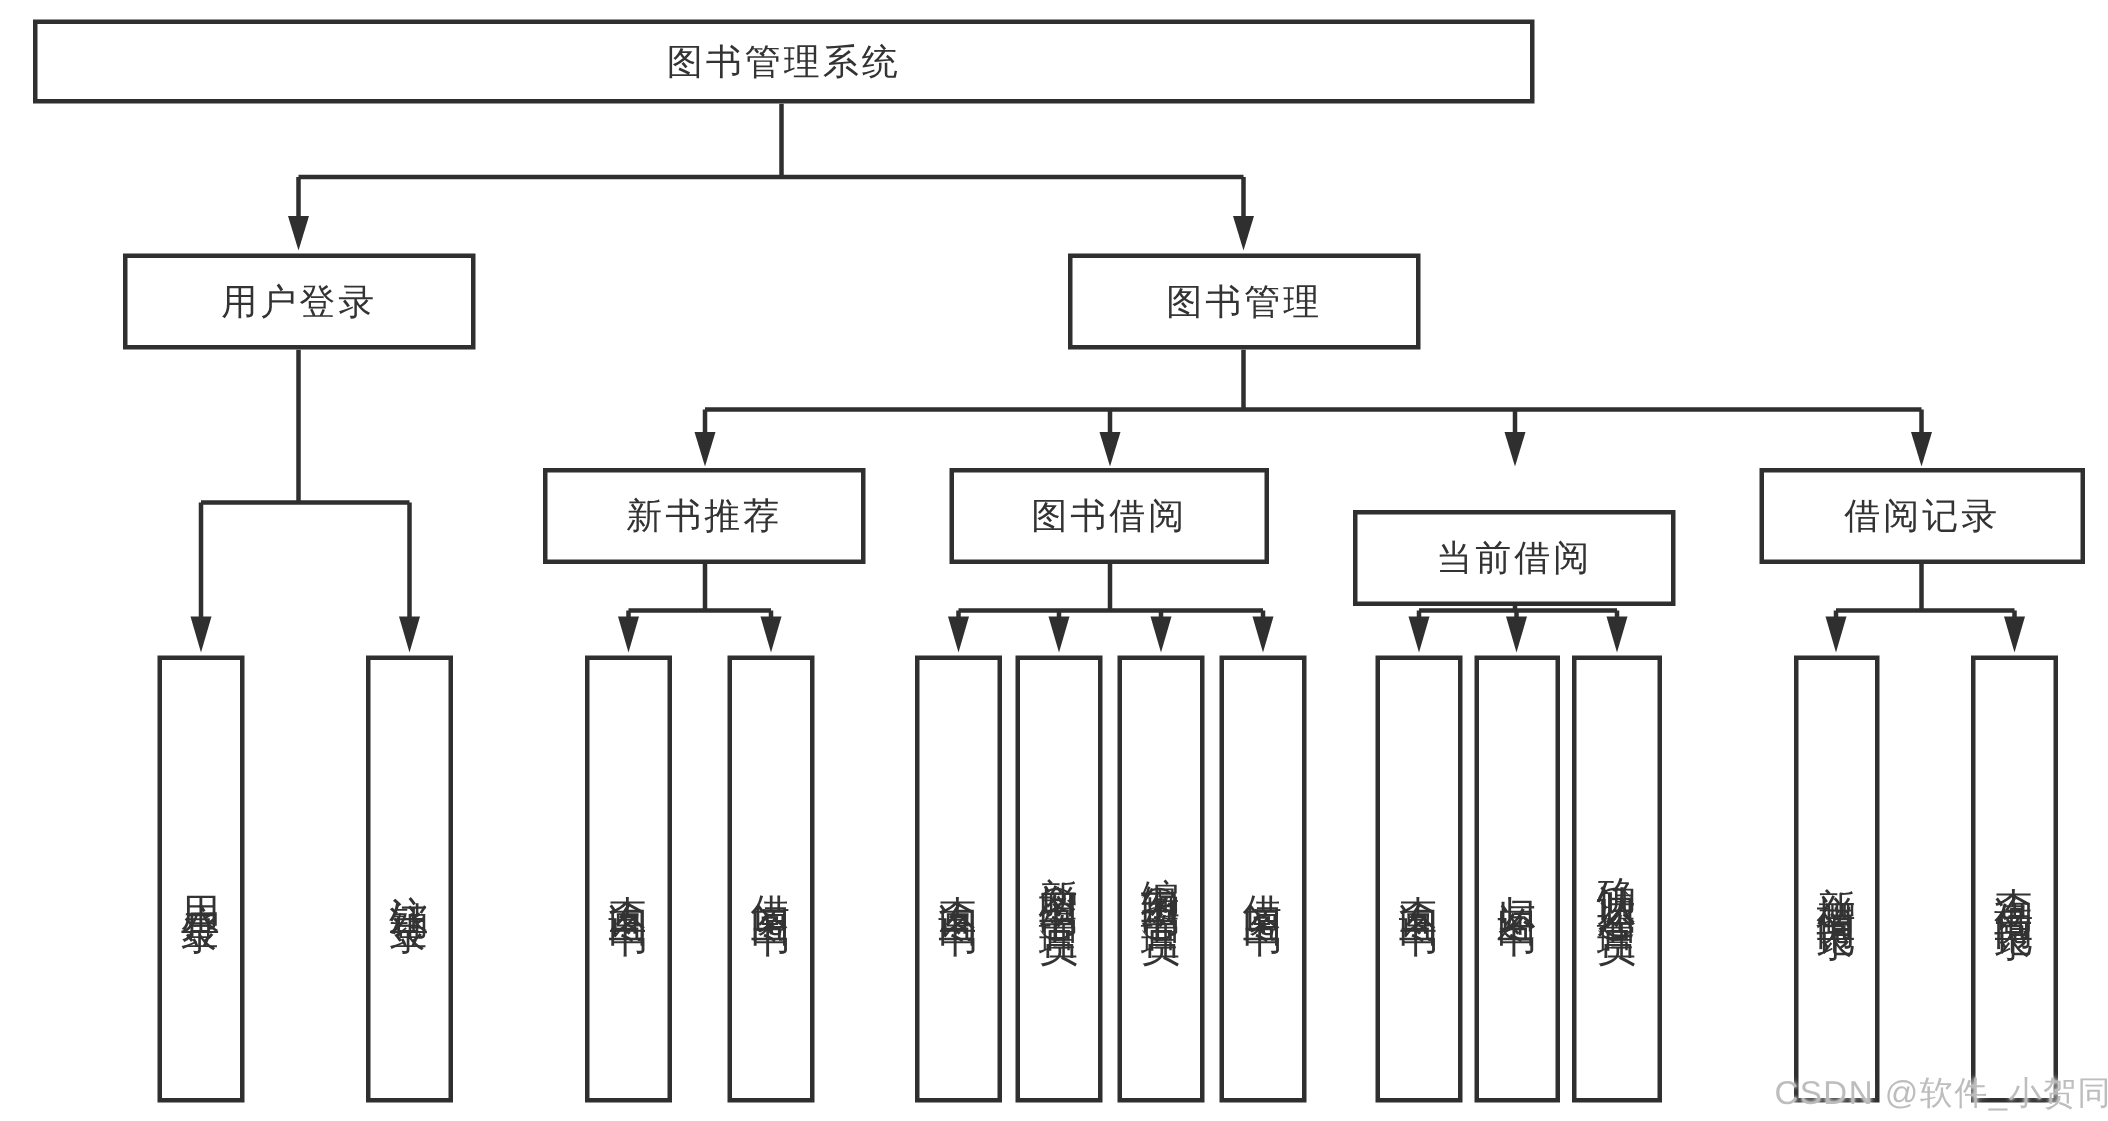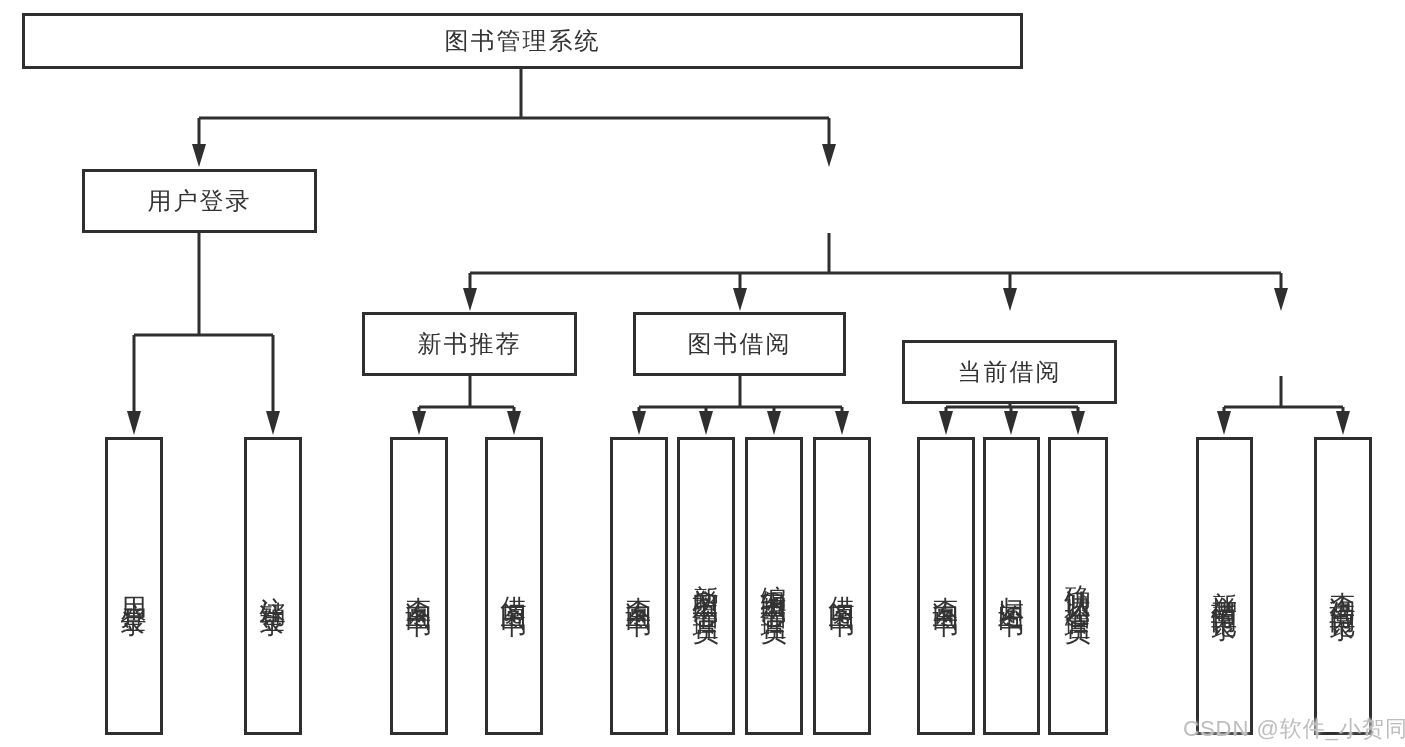--- a/index.html
+++ b/index.html
@@ -115,29 +115,35 @@
     <polygon points="1343,435 1336,411 1350,411"></polygon>
   </svg>
 
   <div class="node" style="left:22px; top:13px; width:1001px; height:56px;">
     <span>图书管理系统</span>
   </div>
 
   <div class="node" style="left:82px; top:169px; width:235px; height:64px;">
     <span>用户登录</span>
   </div>
+  <div class="node" style="left:712px; top:169px; width:235px; height:64px;">
+    <span>图书管理</span>
+  </div>
 
   <div class="node" style="left:633px; top:312px; width:213px; height:64px;">
     <span>图书借阅</span>
   </div>
   <div class="node" style="left:362px; top:312px; width:215px; height:64px;">
     <span>新书推荐</span>
   </div>
   <div class="node" style="left:902px; top:312px; width:215px; height:64px;margin-top:28px;">
     <span>当前借阅</span>
+  </div>
+  <div class="node" style="left:1173px; top:312px; width:217px; height:64px;">
+    <span>借阅记录</span>
   </div>
 
   <div class="leaf" style="left:105px;">
     <span>用户登录</span>
   </div>
   <div class="leaf" style="left:244px;">
     <span>注销登录</span>
   </div>
 
   <div class="leaf" style="left:390px;">

